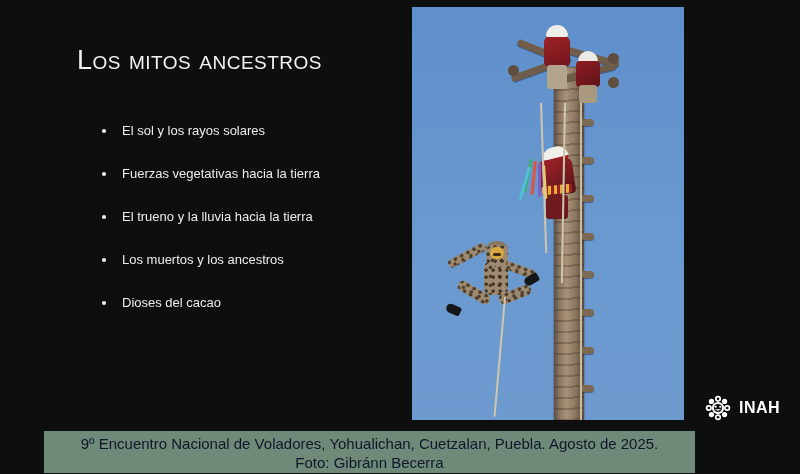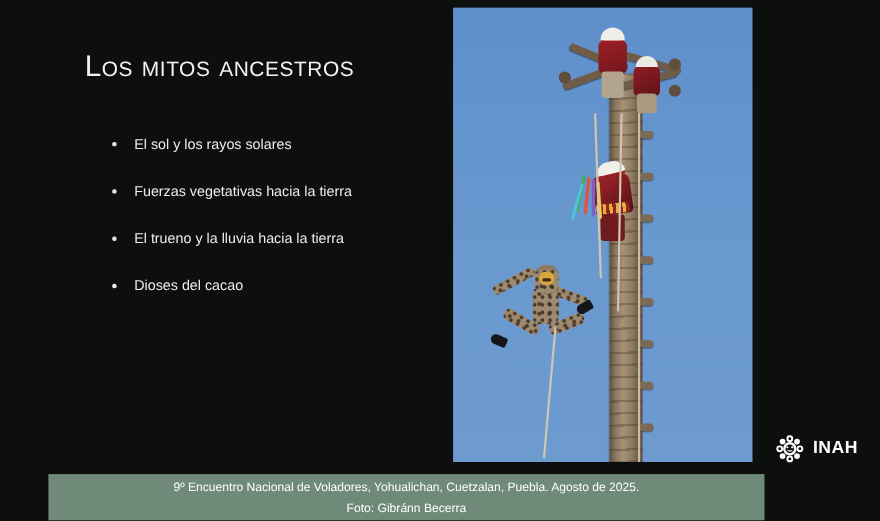--- a/index.html
+++ b/index.html
@@ -315,22 +315,22 @@
     left: 44px;
     top: 431px;
     width: 651px;
     height: 42px;
     background: #6f8a79;
     box-sizing: border-box;
     padding: 3px 12px 0 12px;
     text-align: right;
   }
   #caption-bar .cap-line {
-    color: #ffffff;
-    font-size: 11px;
+    color: #0f172a;
+    font-size: 15px;
     line-height: 19px;
     white-space: nowrap;
   }
   #caption-line-1 { text-align: center; }
   #caption-line-2 { text-align: center; }
 
   
   #inah-logo {
     position: absolute;
     left: 704px;
@@ -360,20 +360,24 @@
       <span class="bullet-dot"></span>
       <span>El sol y los rayos solares</span>
     </li>
     <li>
       <span class="bullet-dot"></span>
       <span>Fuerzas vegetativas hacia la tierra</span>
     </li>
     <li>
       <span class="bullet-dot"></span>
       <span>El trueno y la lluvia hacia la tierra</span>
+    </li>
+    <li>
+      <span class="bullet-dot"></span>
+      <span>Los muertos y los ancestros</span>
     </li>
     <li>
       <span class="bullet-dot"></span>
       <span>Dioses del cacao</span>
     </li>
   </ul>
 
   <div id="photo">
     <div class="sky"></div>
 

